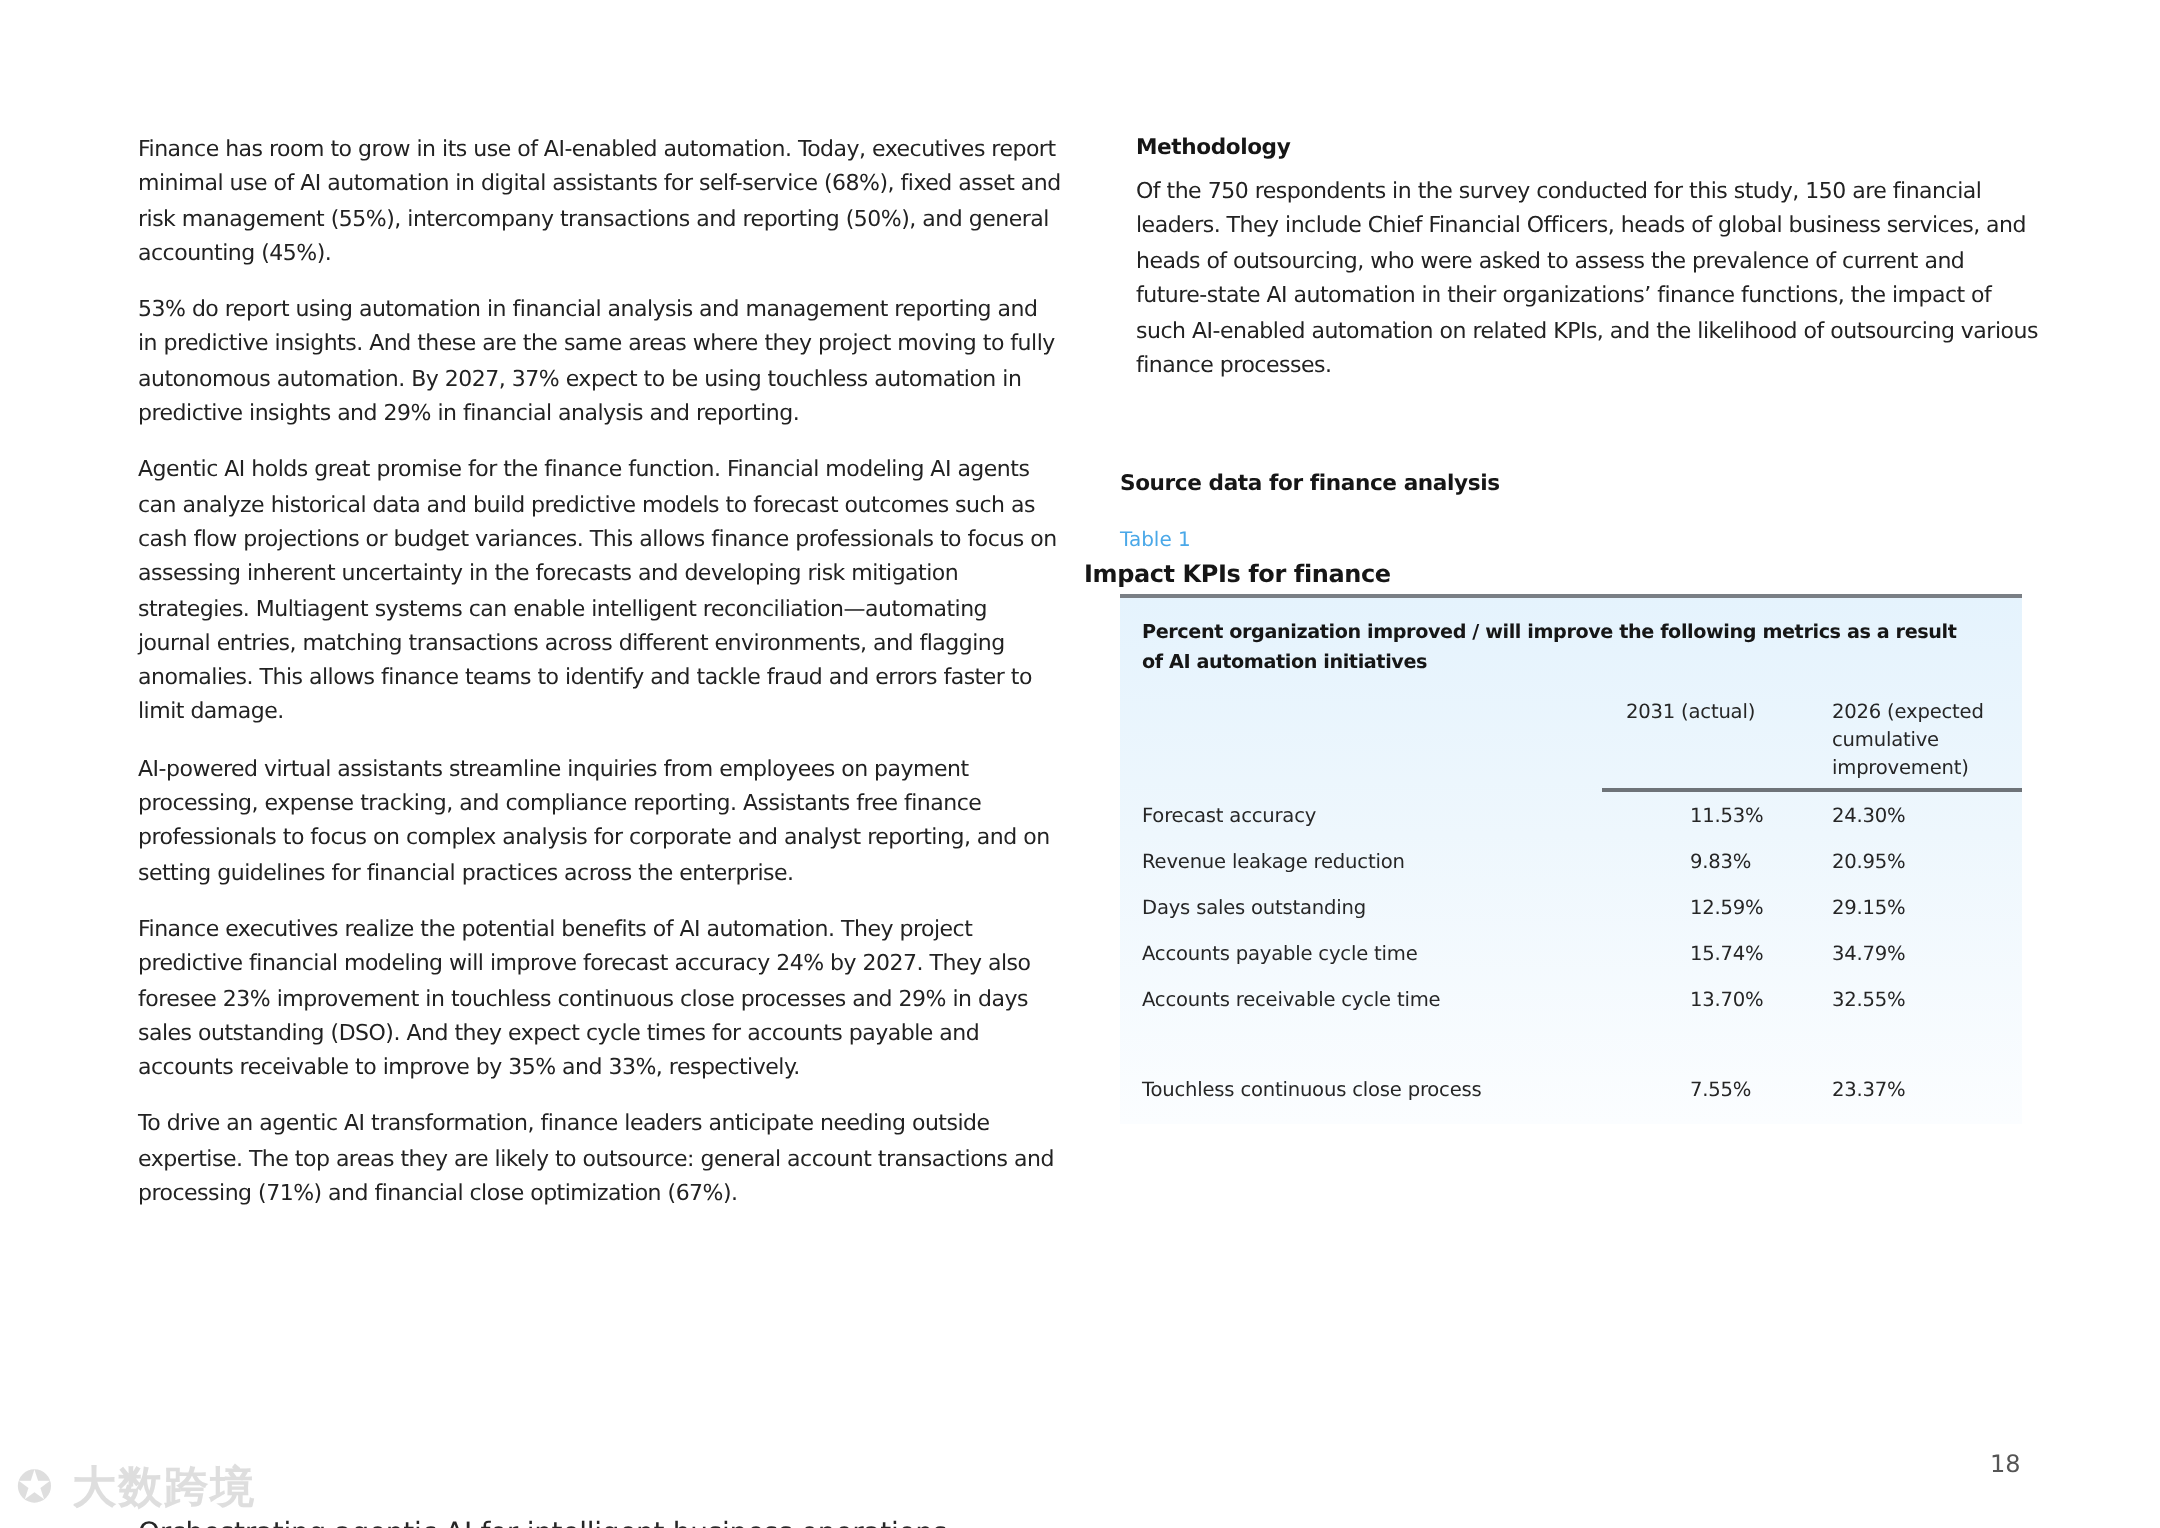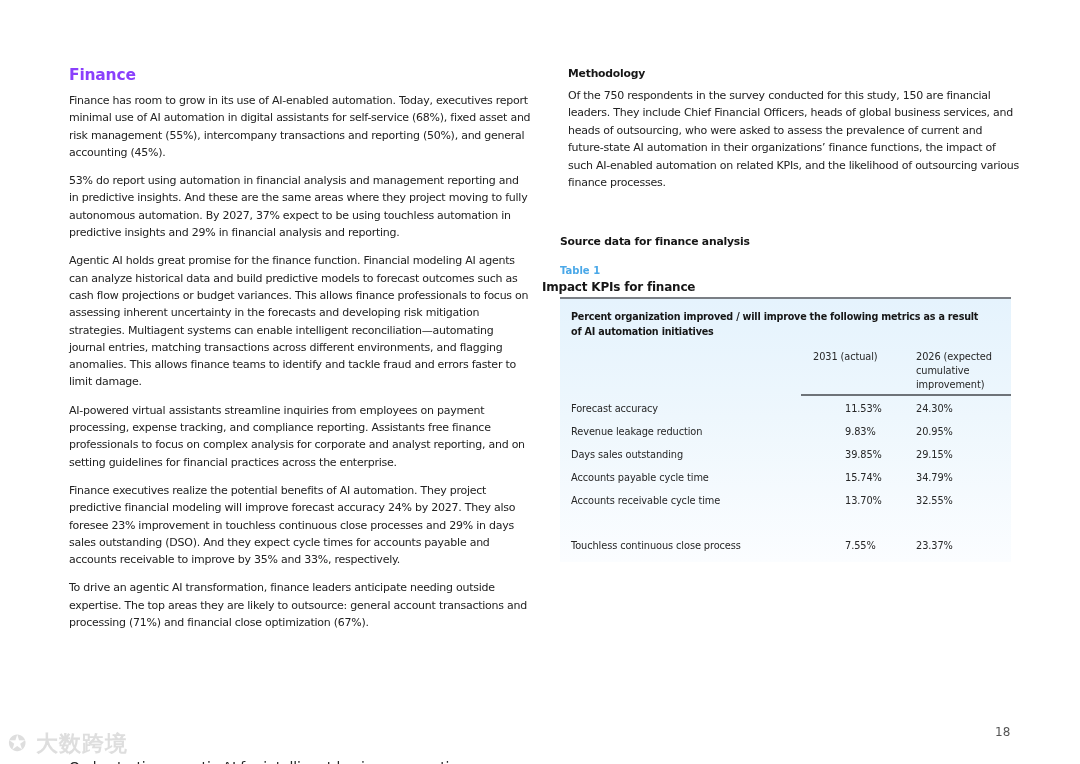--- a/index.html
+++ b/index.html
@@ -7,21 +7,21 @@
       width: 1080px; height: 764px; background: #ffffff; position: relative;
       font-family: "DejaVu Sans", sans-serif; color: #1f1f1f; overflow: hidden;
     }
     .left { position: absolute; left: 69px; top: 66px; width: 462px; }
     .title { color: #8a3ffc; font-weight: bold; font-size: 15.5px; margin: 0 0 8px 0; letter-spacing: -0.2px; }
     .para { font-size: 11px; line-height: 17.3px; margin: 0 0 11px 0; letter-spacing: -0.25px; color: #222; }
     .right { position: absolute; left: 568px; top: 67px; width: 452px; }
     .h-bold { font-weight: bold; font-size: 10.8px; margin: 0 0 7px 0; letter-spacing: -0.2px; color: #161616; }
     .method-text { font-size: 11px; line-height: 17.4px; letter-spacing: -0.25px; margin: 0; color: #222; }
     .source-heading { position: absolute; left: 560px; top: 235px; font-weight: bold; font-size: 10.8px; letter-spacing: -0.2px; color: #161616; }
-    .table-label { position: absolute; left: 560px; top: 265px; color: #4aa8e8; font-weight: bold; font-size: 10px; }
+    .table-label { position: absolute; left: 560px; top: 265px; color: #4aa8e8; font-weight: normal; font-size: 10px; }
     .table-title { position: absolute; left: 542px; top: 280px; font-weight: bold; font-size: 12px; letter-spacing: -0.2px; color: #161616; text-align: center; }
     .table-box {
       position: absolute; left: 560px; top: 297px; width: 451px; height: 263px;
       border-top: 2px solid #7a7f85;
       background: linear-gradient(to bottom, #e5f3fd 0%, #eef7fd 45%, #fbfdff 100%);
     }
     .table-caption { position: absolute; left: 11px; top: 10px; width: 420px; font-weight: bold; font-size: 9.6px; line-height: 15px; letter-spacing: -0.2px; color: #161616; }
     .col-head { position: absolute; top: 51px; font-size: 9.8px; line-height: 14px; color: #262626; letter-spacing: -0.1px; }
     .col-head.c1 { left: 253px; }
     .col-head.c2 { left: 356px; width: 86px; }
@@ -31,21 +31,20 @@
     .row .v1 { position: absolute; left: 242px; margin-left: 32px; }
     .row .v2 { position: absolute; left: 345px; }
     .footer-text { position: absolute; left: 69px; top: 759px; font-size: 14px; color: #262626; letter-spacing: -0.15px; }
     .page-num { position: absolute; left: 995px; top: 725px; font-size: 12px; color: #555; }
     .watermark { position: absolute; left: 8px; top: 729px; font-size: 22px; color: rgba(160,160,160,0.35); font-weight: bold; letter-spacing: 1px; }
   </style>
 </head>
 <body>
 
 <div class="left">
-  <h1 class="title">Finance</h1>
   <p class="para">Finance has room to grow in its use of AI-enabled automation. Today, executives report minimal use of AI automation in digital assistants for self-service (68%), fixed asset and risk management (55%), intercompany transactions and reporting (50%), and general accounting (45%).</p>
   <p class="para">53% do report using automation in financial analysis and management reporting and in predictive insights. And these are the same areas where they project moving to fully autonomous automation. By 2027, 37% expect to be using touchless automation in predictive insights and 29% in financial analysis and reporting.</p>
   <p class="para">Agentic AI holds great promise for the finance function. Financial modeling AI agents can analyze historical data and build predictive models to forecast outcomes such as cash flow projections or budget variances. This allows finance professionals to focus on assessing inherent uncertainty in the forecasts and developing risk mitigation strategies. Multiagent systems can enable intelligent reconciliation—automating journal entries, matching transactions across different environments, and flagging anomalies. This allows finance teams to identify and tackle fraud and errors faster to limit damage.</p>
   <p class="para">AI-powered virtual assistants streamline inquiries from employees on payment processing, expense tracking, and compliance reporting. Assistants free finance professionals to focus on complex analysis for corporate and analyst reporting, and on setting guidelines for financial practices across the enterprise.</p>
   <p class="para">Finance executives realize the potential benefits of AI automation. They project predictive financial modeling will improve forecast accuracy 24% by 2027. They also foresee 23% improvement in touchless continuous close processes and 29% in days sales outstanding (DSO). And they expect cycle times for accounts payable and accounts receivable to improve by 35% and 33%, respectively.</p>
   <p class="para">To drive an agentic AI transformation, finance leaders anticipate needing outside expertise. The top areas they are likely to outsource: general account transactions and processing (71%) and financial close optimization (67%).</p>
 </div>
 
 <div class="right">
   <div class="h-bold">Methodology</div>
@@ -67,21 +66,21 @@
     <span class="v1">11.53%</span>
     <span class="v2">24.30%</span>
   </div>
   <div class="row" style="top:127px">
     <span class="metric">Revenue leakage reduction</span>
     <span class="v1">9.83%</span>
     <span class="v2">20.95%</span>
   </div>
   <div class="row" style="top:150px">
     <span class="metric">Days sales outstanding</span>
-    <span class="v1">39.85%</span>
+    <span class="v1">12.59%</span>
     <span class="v2">29.15%</span>
   </div>
   <div class="row" style="top:173px">
     <span class="metric">Accounts payable cycle time</span>
     <span class="v1">15.74%</span>
     <span class="v2">34.79%</span>
   </div>
   <div class="row" style="top:196px">
     <span class="metric">Accounts receivable cycle time</span>
     <span class="v1">13.70%</span>

